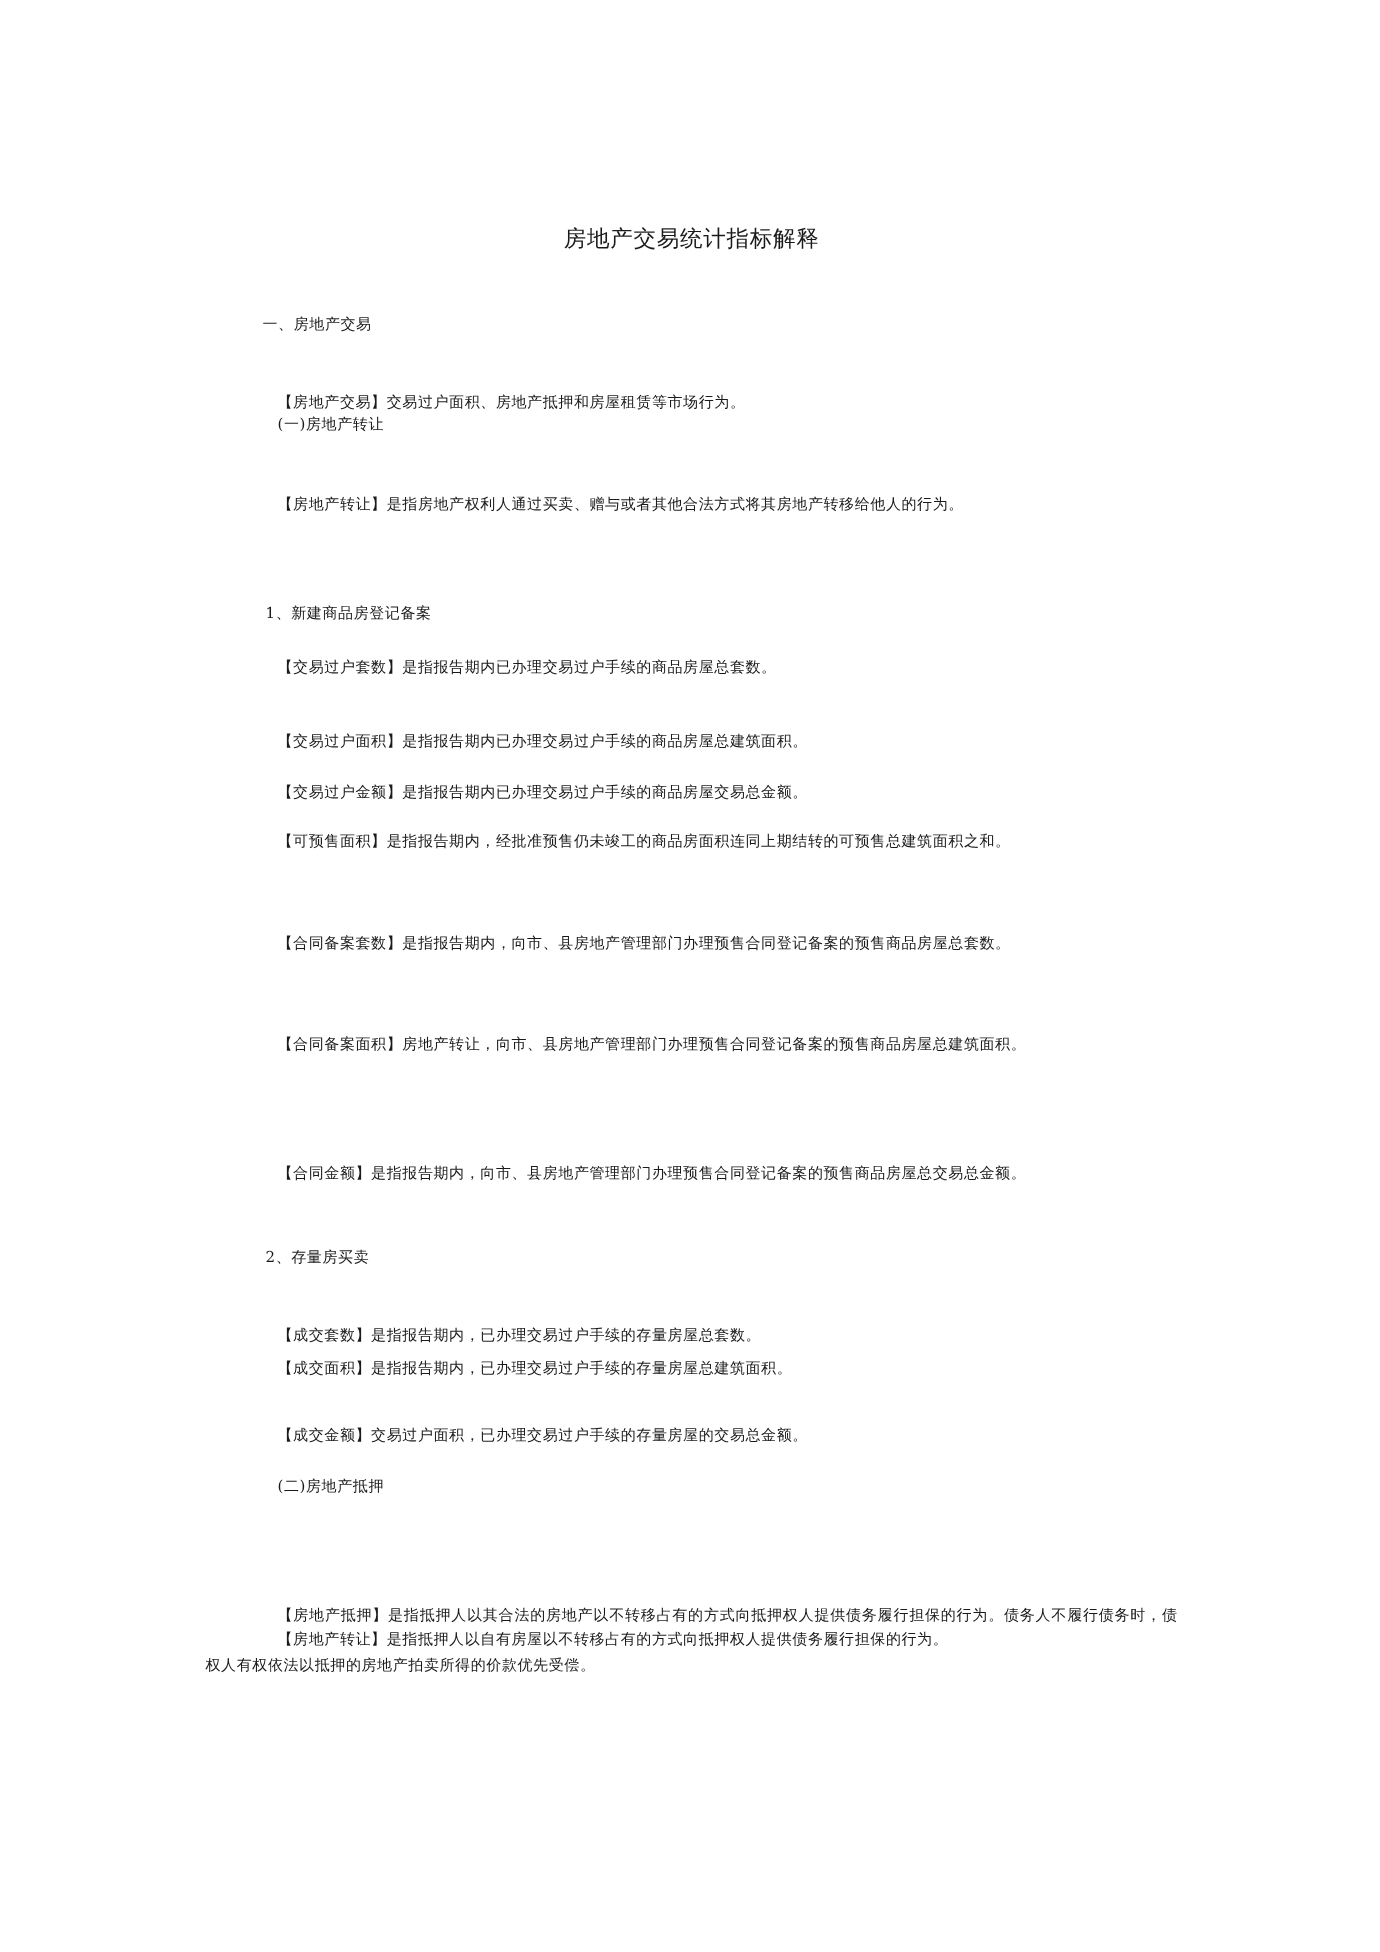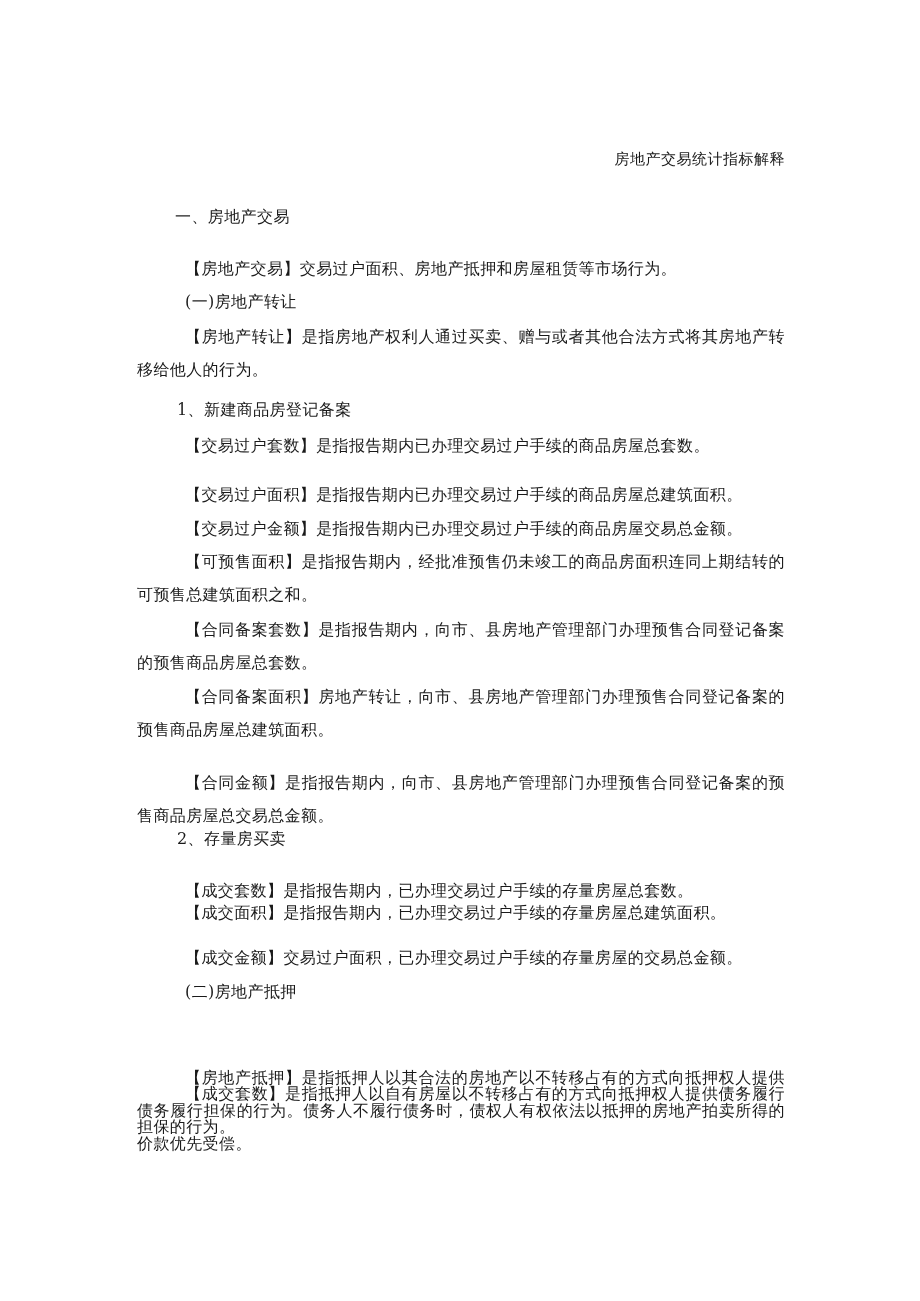--- a/index.html
+++ b/index.html
@@ -1,45 +1,45 @@
 <!DOCTYPE html>
 <html><head>
 <meta charset="utf-8">
 <style>
   html, body { margin: 0; padding: 0; background: #ffffff; }
   body { width: 920px; height: 1301px; position: relative; overflow: hidden;
          font-family: "DejaVu Serif", "Liberation Serif", serif; color: #1a1a1a; }
   .page { position: absolute; left: 137px; top: 0; width: 648px; }
-  .title { position: absolute; top: 150px; left: 0; width: 648px; text-align: right;
+  .title { position: absolute; top: 150px; left: 0; width: 648px; text-align: center;
            font-size: 15px; letter-spacing: 0.5px; }
-  .blk { position: absolute; left: 0; width: 648px; font-size: 16px; line-height: 33px;
+  .blk { position: absolute; left: 0; width: 648px; font-size: 10px; line-height: 33px;
          letter-spacing: 0.4px; text-align: justify; }
   .ind { text-indent: 48px; }
   .h1 { padding-left: 38px; }
   .h2 { padding-left: 48px; }
   .h3 { padding-left: 40px; }
 </style>
 </head>
 <body>
 
 <div class="page">
   <div class="title">房地产交易统计指标解释</div>
 
   <div class="blk h1" style="top:200px">一、房地产交易</div>
   <div class="blk ind" style="top:252px">【房地产交易】交易过户面积、房地产抵押和房屋租赁等市场行为。</div>
-  <div class="blk h2" style="top:285px">(一)房地产转让</div>
+  <div class="blk h2" style="top:267px">(一)房地产转让</div>
   <div class="blk ind" style="top:320px">【房地产转让】是指房地产权利人通过买卖、赠与或者其他合法方式将其房地产转移给他人的行为。</div>
   <div class="blk h3" style="top:393px">1、新建商品房登记备案</div>
   <div class="blk ind" style="top:429px">【交易过户套数】是指报告期内已办理交易过户手续的商品房屋总套数。</div>
   <div class="blk ind" style="top:478px">【交易过户面积】是指报告期内已办理交易过户手续的商品房屋总建筑面积。</div>
   <div class="blk ind" style="top:512px">【交易过户金额】是指报告期内已办理交易过户手续的商品房屋交易总金额。</div>
   <div class="blk ind" style="top:545px">【可预售面积】是指报告期内，经批准预售仍未竣工的商品房面积连同上期结转的可预售总建筑面积之和。</div>
   <div class="blk ind" style="top:613px">【合同备案套数】是指报告期内，向市、县房地产管理部门办理预售合同登记备案的预售商品房屋总套数。</div>
   <div class="blk ind" style="top:680px">【合同备案面积】房地产转让，向市、县房地产管理部门办理预售合同登记备案的预售商品房屋总建筑面积。</div>
   <div class="blk ind" style="top:766px">【合同金额】是指报告期内，向市、县房地产管理部门办理预售合同登记备案的预售商品房屋总交易总金额。</div>
   <div class="blk h3" style="top:822px">2、存量房买卖</div>
   <div class="blk ind" style="top:874px">【成交套数】是指报告期内，已办理交易过户手续的存量房屋总套数。</div>
   <div class="blk ind" style="top:896px">【成交面积】是指报告期内，已办理交易过户手续的存量房屋总建筑面积。</div>
   <div class="blk ind" style="top:941px">【成交金额】交易过户面积，已办理交易过户手续的存量房屋的交易总金额。</div>
   <div class="blk h2" style="top:975px">(二)房地产抵押</div>
   <div class="blk ind" style="top:1061px">【房地产抵押】是指抵押人以其合法的房地产以不转移占有的方式向抵押权人提供债务履行担保的行为。债务人不履行债务时，债权人有权依法以抵押的房地产拍卖所得的价款优先受偿。</div>
-  <div class="blk ind" style="top:1077px">【成交套数】是指抵押人以自有房屋以不转移占有的方式向抵押权人提供债务履行担保的行为。</div>
+  <div class="blk ind" style="top:1077px">【房地产转让】是指抵押人以自有房屋以不转移占有的方式向抵押权人提供债务履行担保的行为。</div>
 </div>
 
 </body></html>

